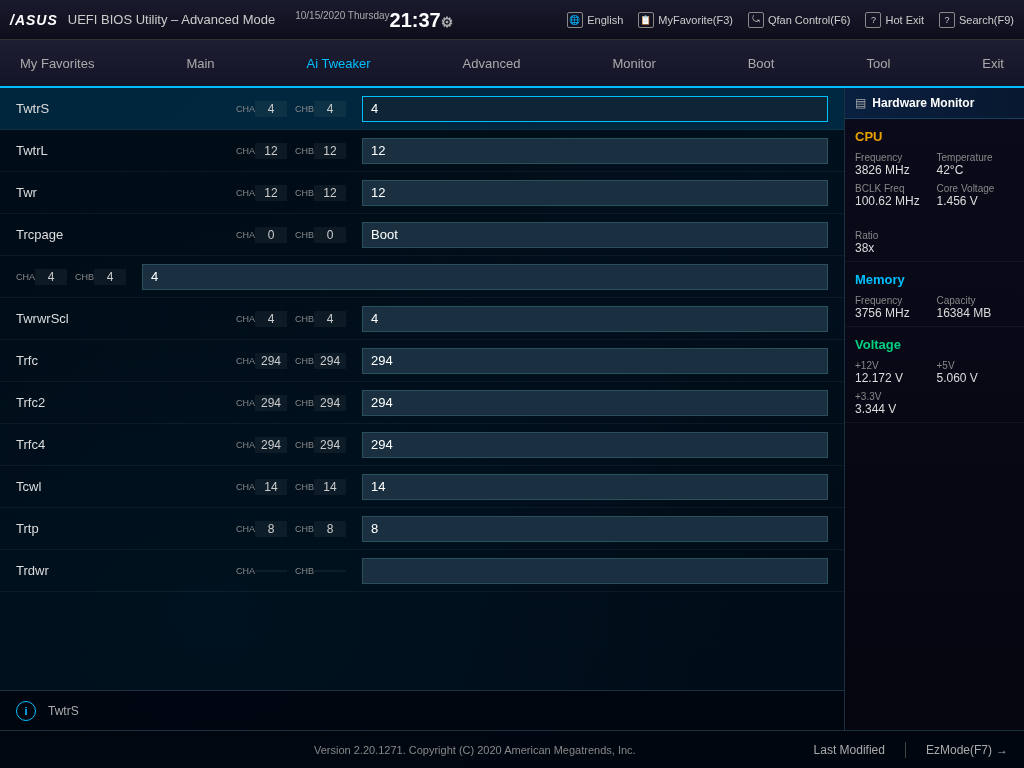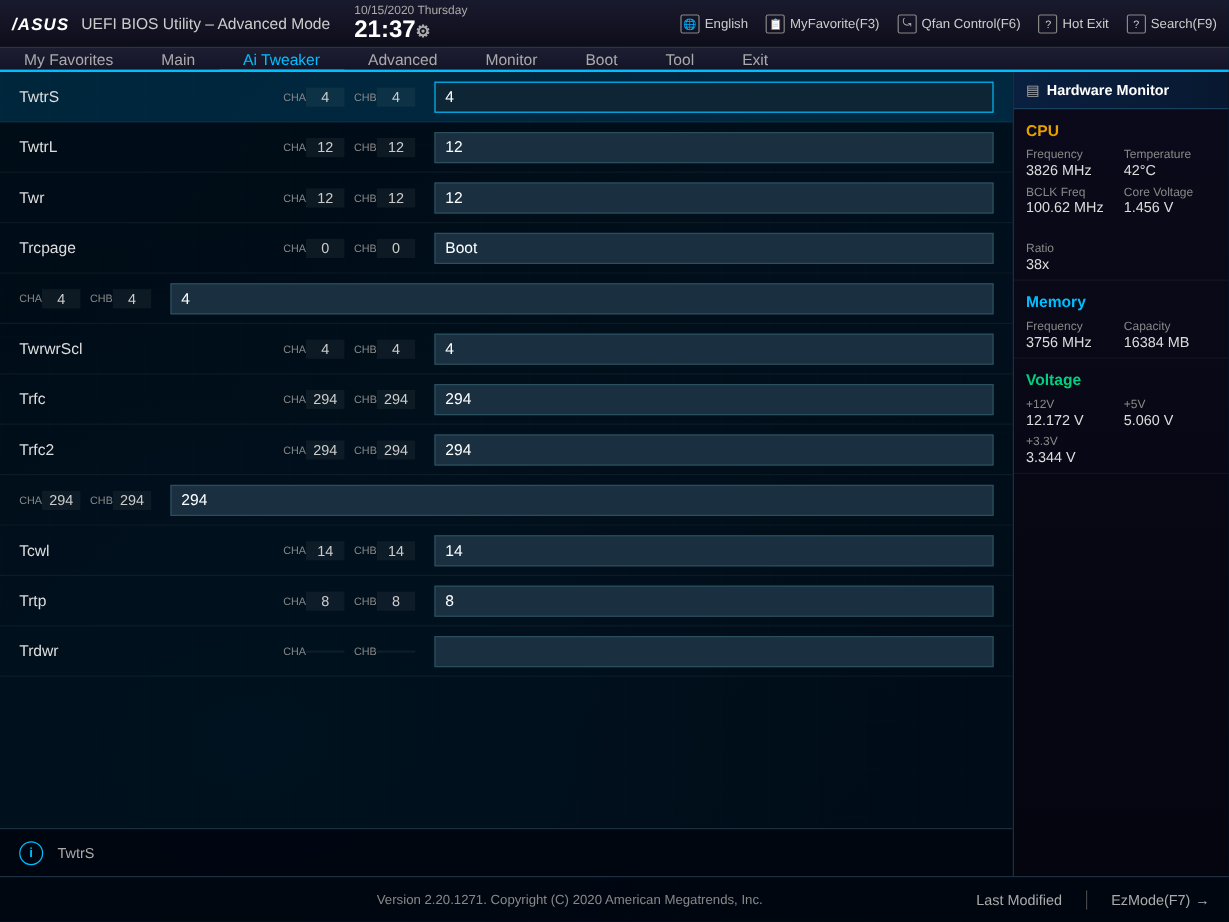--- a/index.html
+++ b/index.html
@@ -75,21 +75,21 @@
 
     .header-info {
       display: flex;
       align-items: center;
       gap: 20px;
       flex: 1;
     }
 
     .datetime {
       display: flex;
-      flex-direction: column;
+      flex-direction: row;
     }
 
     .date-text {
       color: #aaa;
       font-size: 10px;
     }
 
     .time-text {
       color: #fff;
       font-size: 20px;
@@ -120,25 +120,26 @@
       border: 1px solid #888;
       border-radius: 2px;
       display: inline-flex;
       align-items: center;
       justify-content: center;
       font-size: 9px;
     }
 
     
     .navbar {
-      height: 20px;
+      height: 48px;
       background: linear-gradient(180deg, #1e1e32 0%, #141428 100%);
       display: flex;
       align-items: stretch;
       border-bottom: 2px solid #00bfff;
+      justify-content: space-between;
     }
 
     .nav-item {
       padding: 0 20px;
       display: flex;
       align-items: center;
       color: #aaa;
       font-size: 13px;
       cursor: pointer;
       transition: all 0.2s;
@@ -532,20 +533,21 @@
                 <span class="channel-value">294</span>
               </div>
               <div class="channel-box">
                 <span class="channel-label">CHB</span>
                 <span class="channel-value">294</span>
               </div>
             </div>
             <div class="setting-value-box">294</div>
           </div>
           <div class="setting-row">
+            <div class="setting-name">Trfc4</div>
             <div class="cha-chb">
               <div class="channel-box">
                 <span class="channel-label">CHA</span>
                 <span class="channel-value">294</span>
               </div>
               <div class="channel-box">
                 <span class="channel-label">CHB</span>
                 <span class="channel-value">294</span>
               </div>
             </div>

